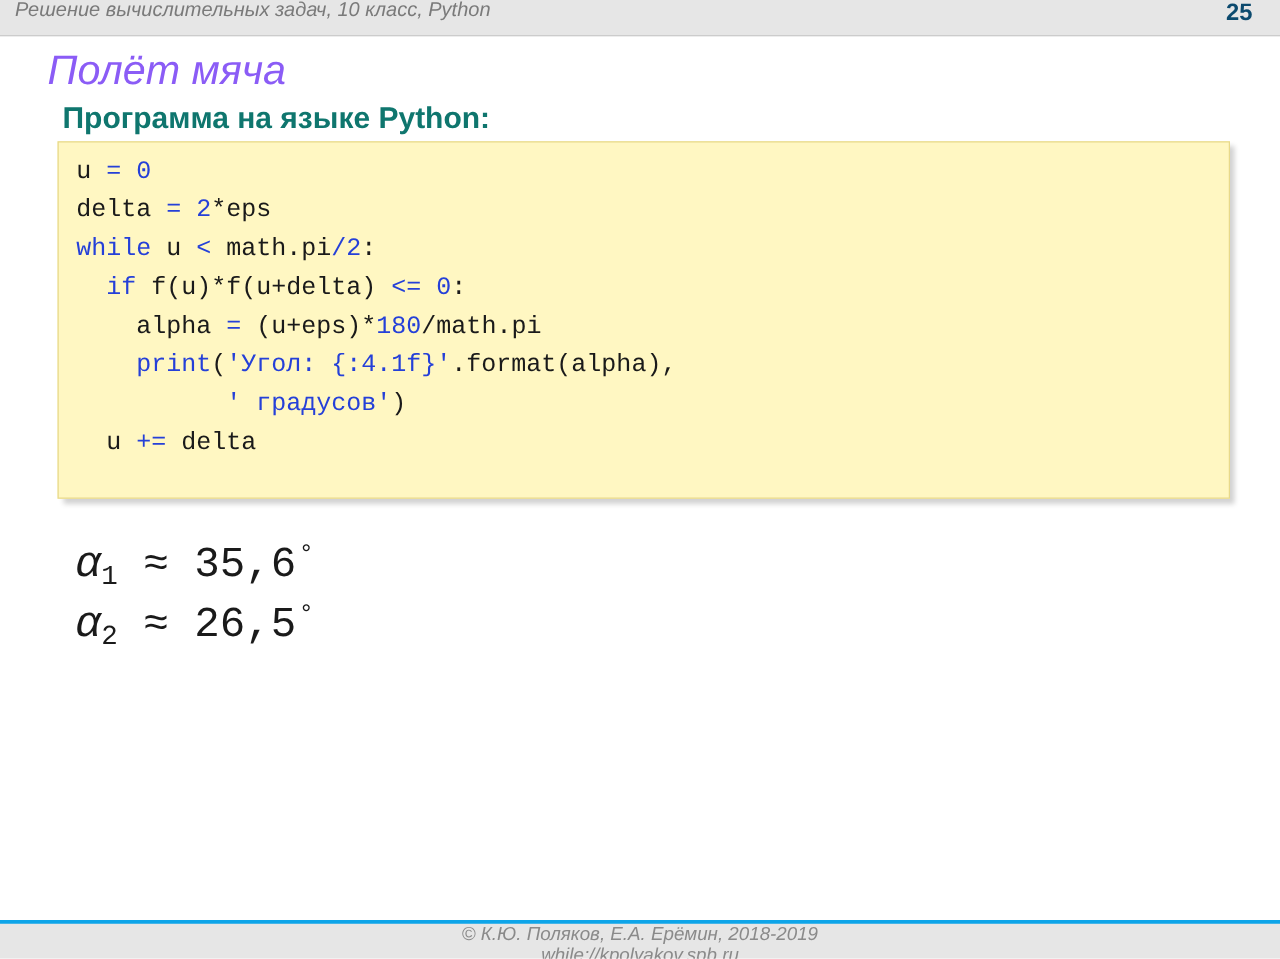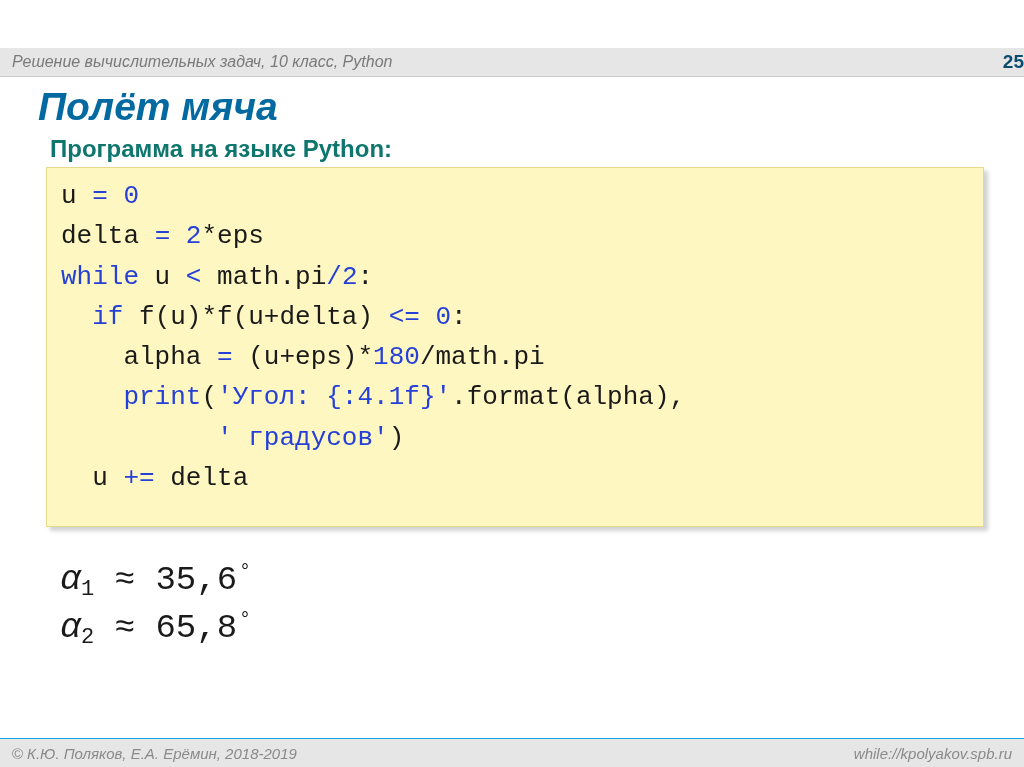--- a/index.html
+++ b/index.html
@@ -9,59 +9,58 @@
     font-family:Arial,Helvetica,sans-serif;
     position:relative;
     overflow:hidden;
     box-sizing:border-box;
   }
   .header-bar{
     height:28px;
     background:#e6e6e6;
     border-bottom:1px solid #ccc;
     display:flex;
-    align-items:center;
-    padding:0 0 0 12px;
+    align-items:flex-start;
+    padding:0 22px 0 12px;
     justify-content:space-between;
-    margin-top:48px;
   }
   .header-text{
     color:#7a7a7a;
     font-style:italic;
     font-size:16px;
   }
   .page-num{
     color:#0c4a6e;
     font-weight:bold;
     font-size:19px;
   }
   .content{
     padding:8px 32px 0 38px;
   }
   .slide-title{
     font-style:italic;
-    font-weight:bold;
-    font-size:39px;
-    color:#0369a1;
+    font-weight:normal;
+    font-size:33px;
+    color:#8b5cf6;
     margin:0 0 6px 0;
   }
   .subtitle{
     color:#0f766e;
     font-weight:bold;
     font-size:24px;
     margin:4px 0 4px 12px;
   }
   .code-box{
     background:#fff7c2;
     border:1px solid #e8d98a;
     box-shadow:4px 4px 4px rgba(0,0,0,.18);
     margin:2px 8px 0 8px;
     padding:8px 14px 28px 14px;
     font-family:"Courier New",Courier,monospace;
-    font-size:26px;
+    font-size:20px;
     line-height:1.55;
     color:#1a1a1a;
     white-space:pre;
   }
   .kw{color:#2540d8}
   .num{color:#2540d8}
   .str{color:#2540d8}
   .formula{
     margin:30px 0 0 22px;
     font-family:Liberation Mono, monospace;
@@ -70,28 +69,29 @@
     color:#1a1a1a;
   }
   .formula .alpha{font-style:italic;font-size:35px}
   .formula sub{font-size:22px;vertical-align:-6px;font-style:normal}
   .deg{font-size:20px;vertical-align:12px;margin-left:2px}
   .footer-bar{
     position:absolute;
     bottom:0;left:0;right:0;
     height:28px;
     background:#e6e6e6;
-    border-top:1px solid #0ea5e9;
+    border-top:3px solid #0ea5e9;
     display:flex;
     align-items:center;
     justify-content:space-between;
     padding:0 12px;
     color:#8a8a8a;
     font-style:italic;
     font-size:15px;
+    flex-direction:column;
   }
   .copyright-icon{font-style:normal;margin-right:4px}
 </style>
 </head>
 <body>
 
 <div class="header-bar">
   <span class="header-text">Решение  вычислительных задач, 10 класс, Python</span>
   <span class="page-num">25</span>
 </div>
@@ -107,21 +107,21 @@
 <span>    alpha </span><span class="kw">=</span><span> (u+eps)*</span><span class="num">180</span><span>/math.pi</span>
 <span class="kw">    print</span><span>(</span><span class="str">'Угол: {:4.1f}'</span><span>.format(alpha),</span>
 <span>          </span><span class="str">' градусов'</span><span>)</span>
 <span>  u </span><span class="kw">+=</span><span> delta</span></div>
 
   <div class="formula">
     <div>
       <span class="alpha">α</span><sub>1</sub><span> ≈ </span><span>35,6</span><span class="deg">°</span>
     </div>
     <div>
-      <span class="alpha">α</span><sub>2</sub><span> ≈ </span><span>65,8</span><span class="deg">°</span>
+      <span class="alpha">α</span><sub>2</sub><span> ≈ </span><span>26,5</span><span class="deg">°</span>
     </div>
   </div>
 </div>
 
 <div class="footer-bar">
   <span>
     <span class="copyright-icon">©</span><span>К.Ю. Поляков, Е.А. Ерёмин, 2018-2019</span>
   </span>
   <span>while://kpolyakov.spb.ru</span>
 </div>

